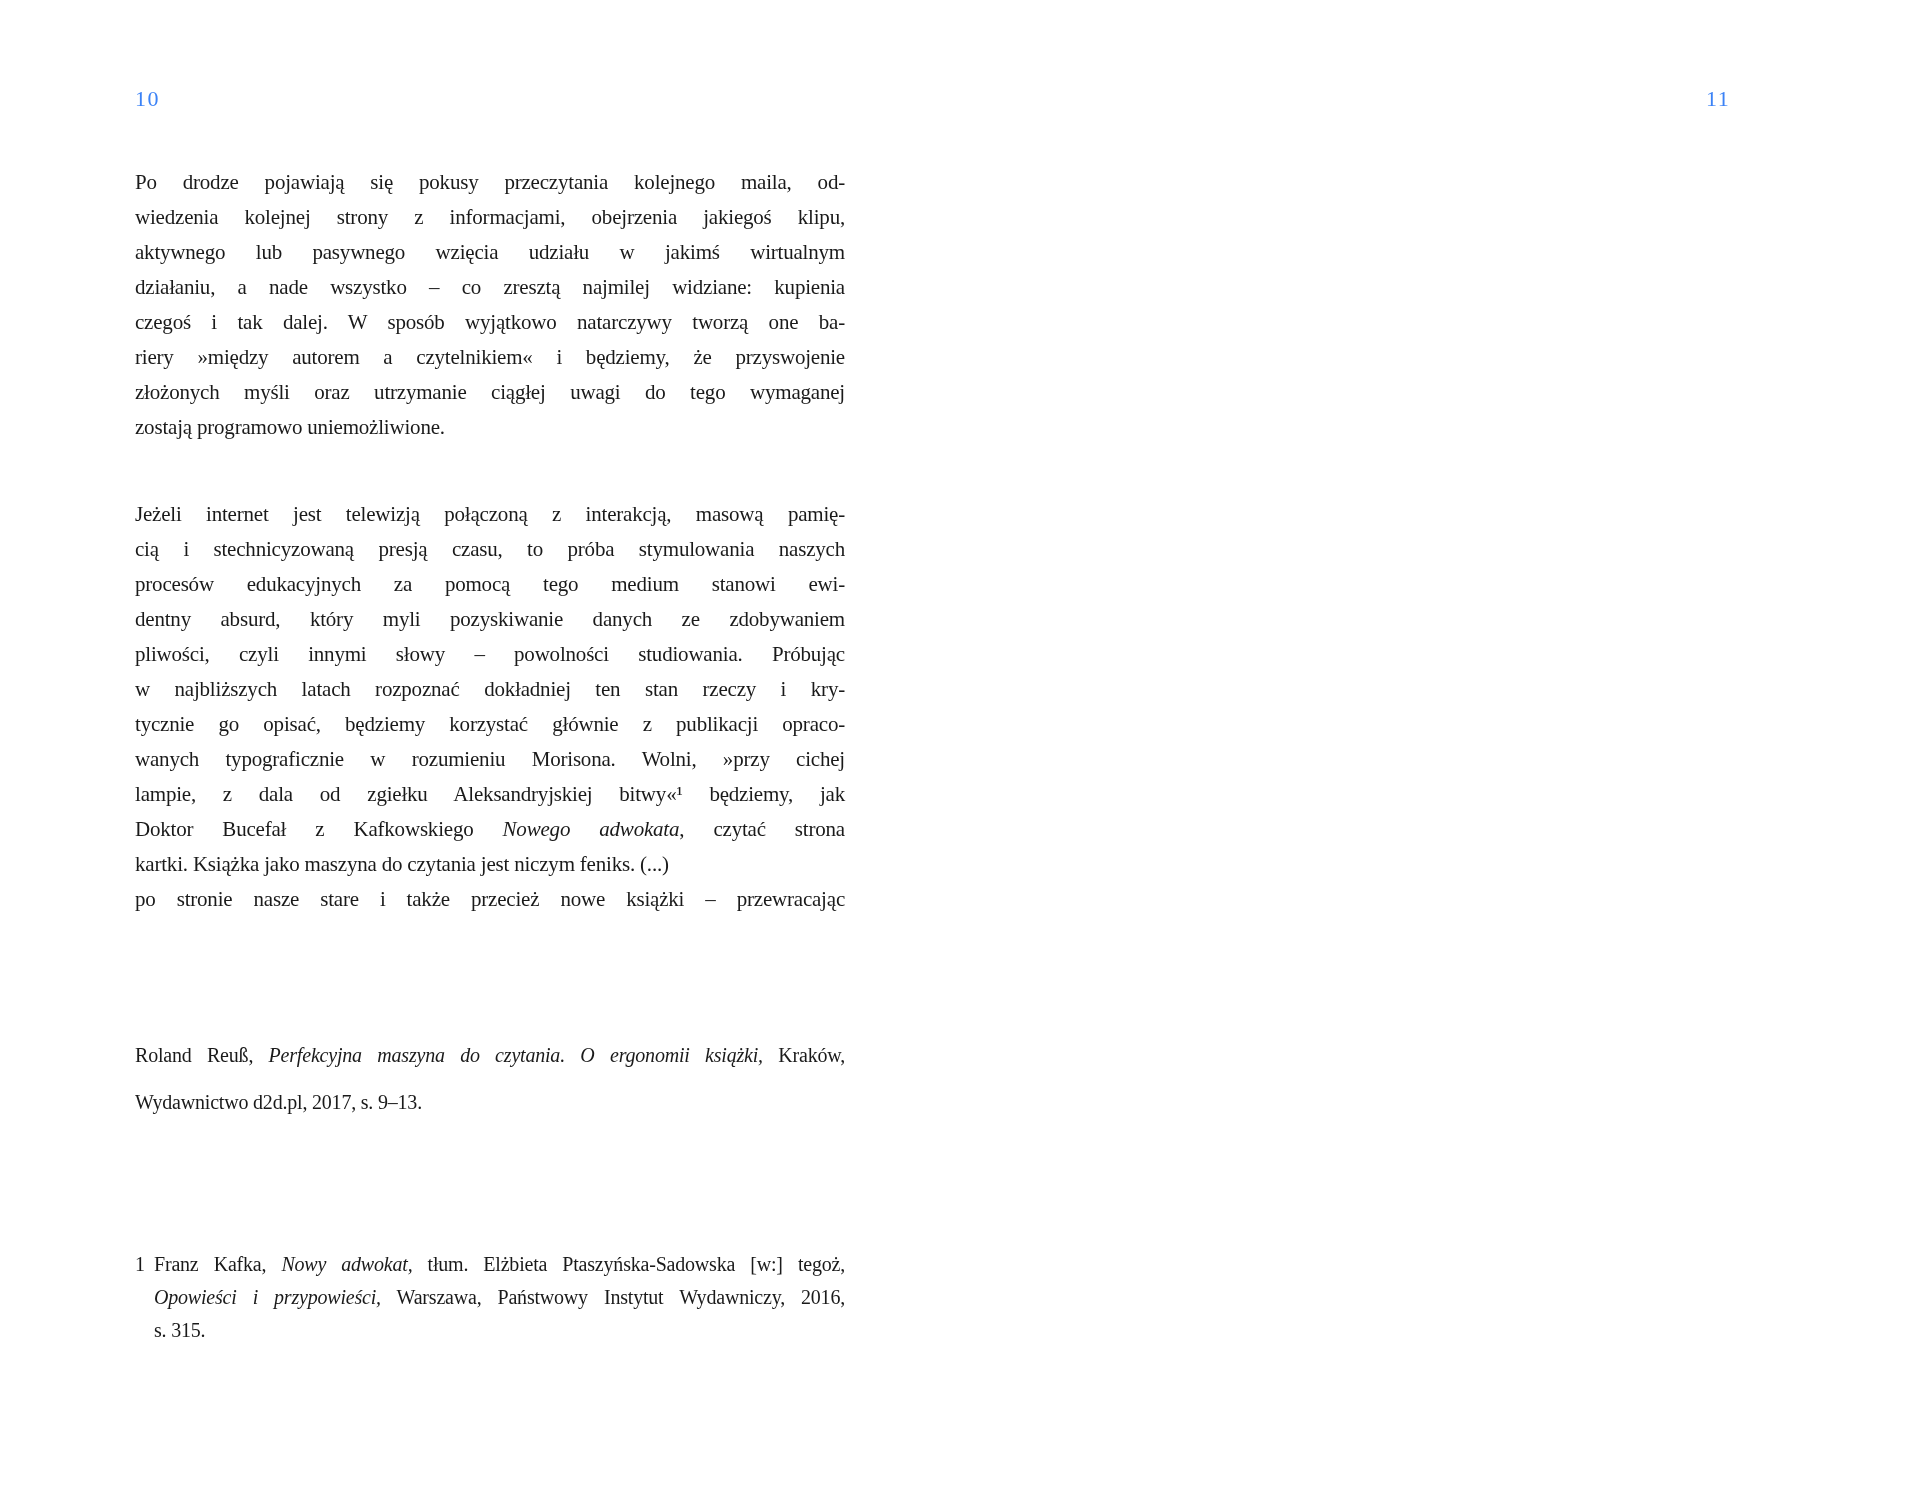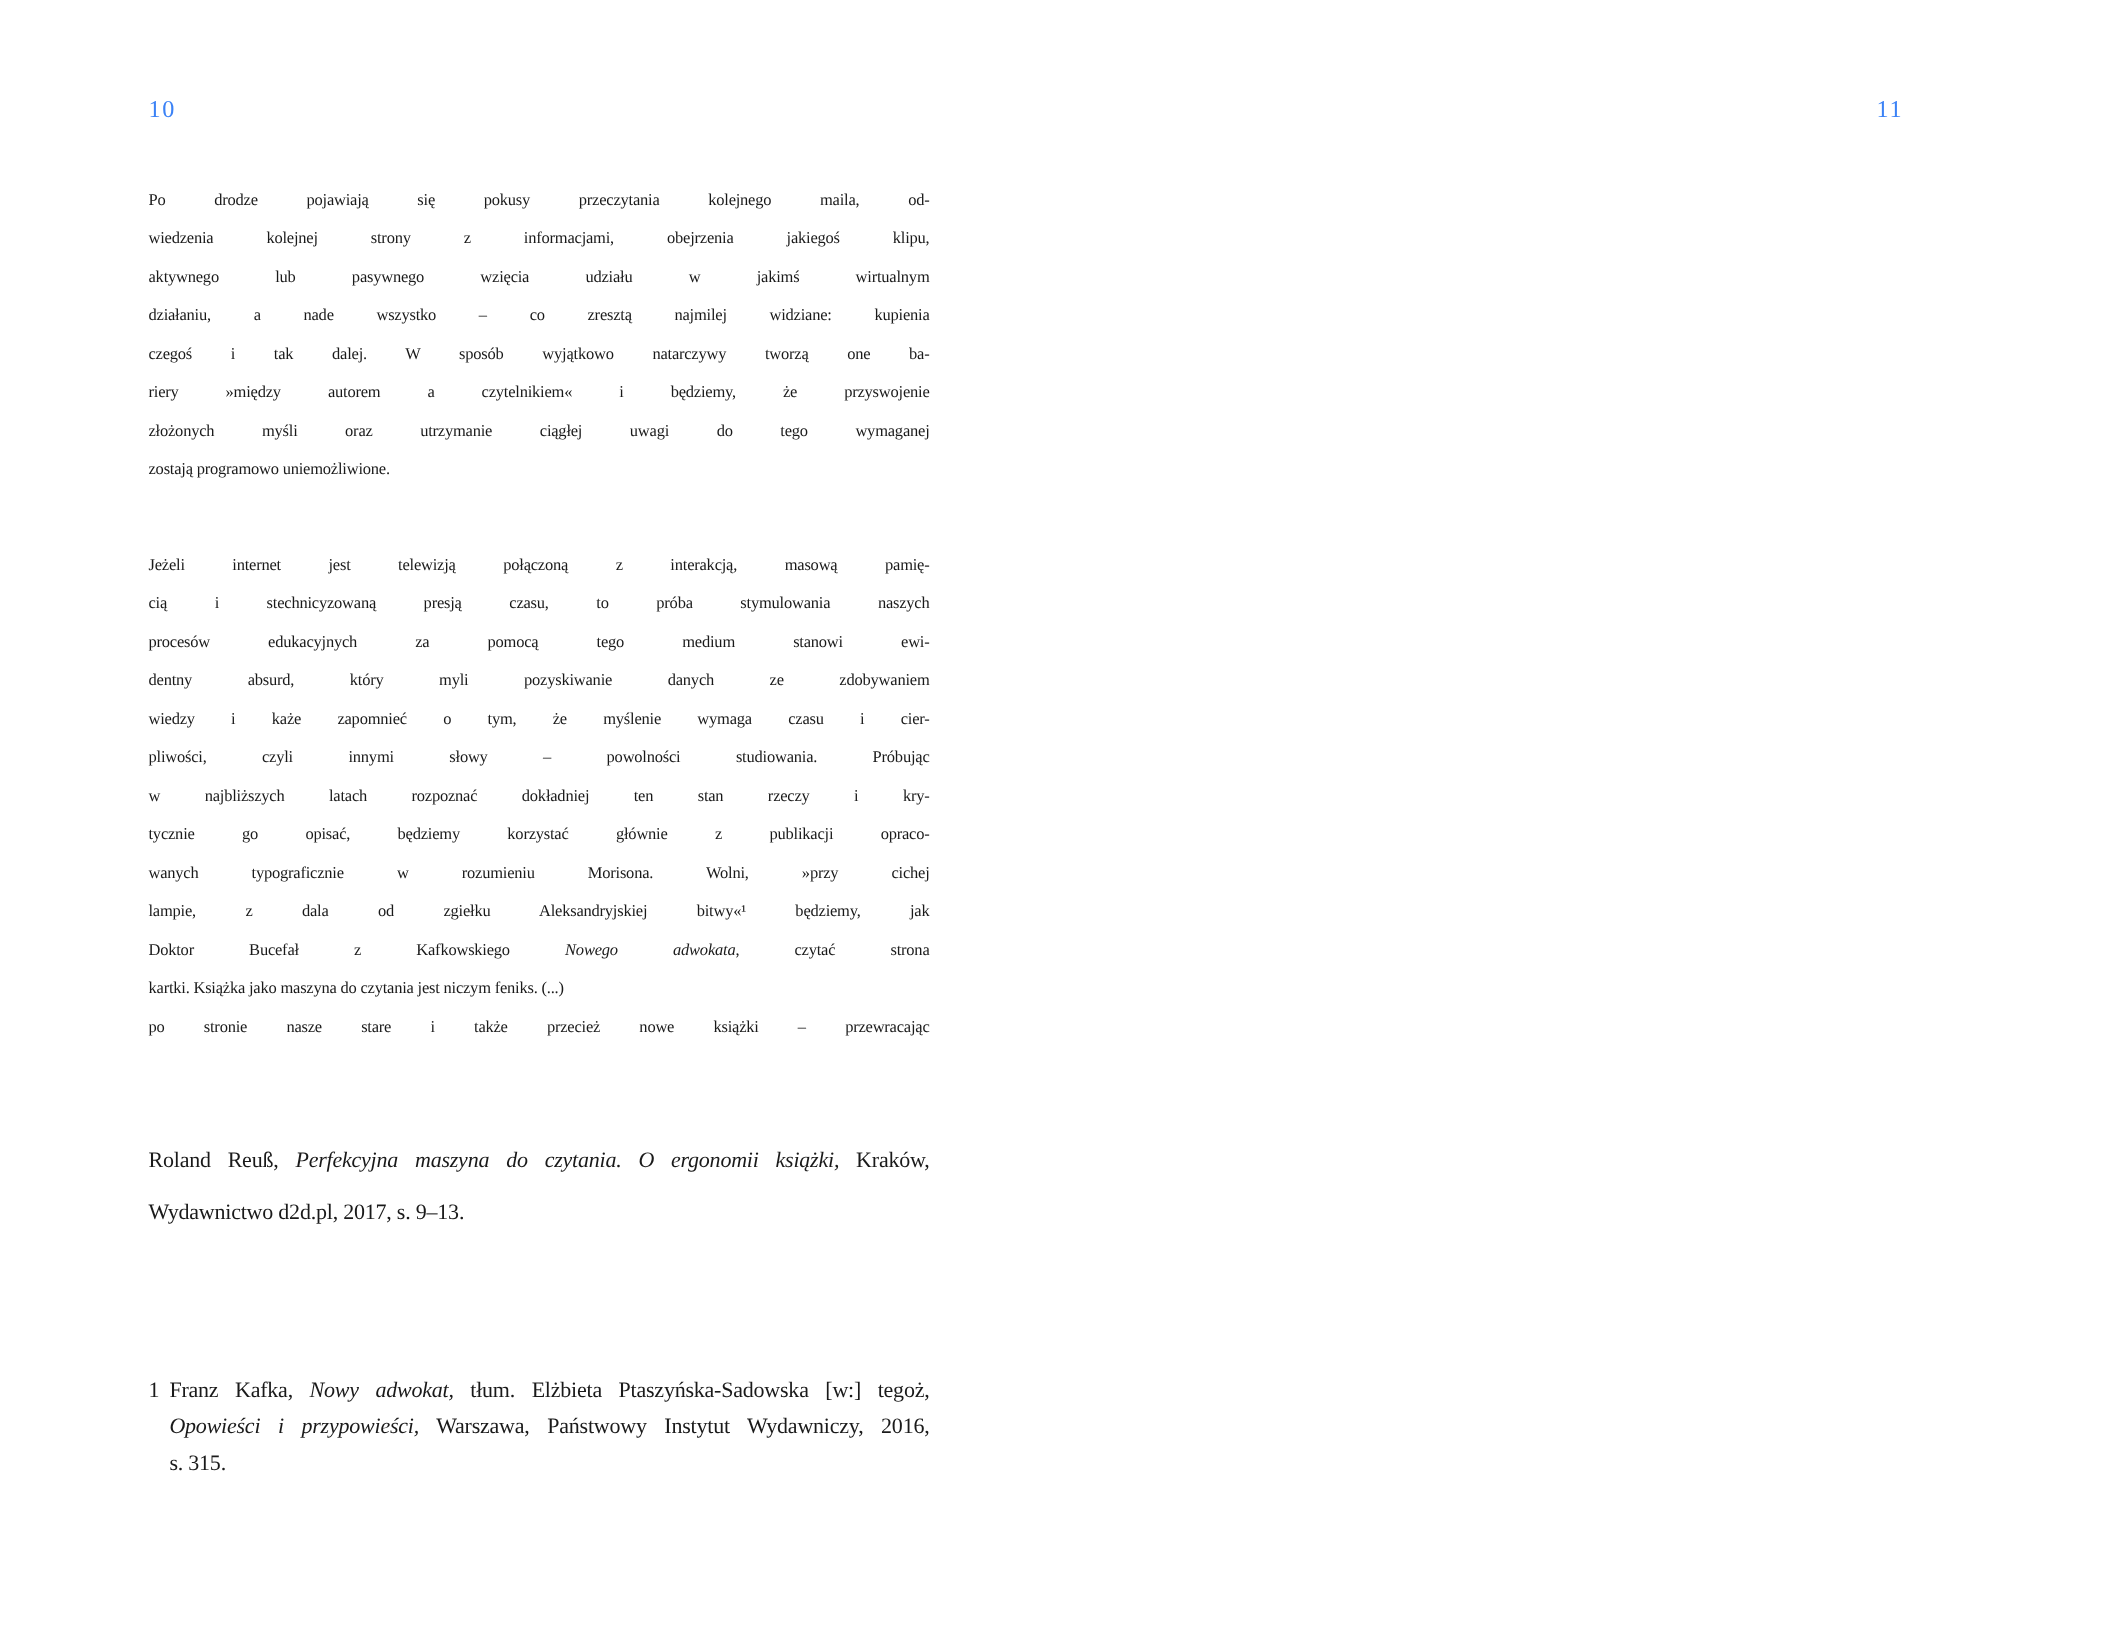--- a/index.html
+++ b/index.html
@@ -15,21 +15,21 @@
   }
   #page-num-left{left:135px;}
   #page-num-right{left:1706px;}
   .text-col{
     position:absolute;left:135px;width:710px;
   }
   #body-text{top:165px;}
   .para{margin:0;}
   .para + .para{margin-top:52px;}
   .line{
-    font-size:15px;line-height:35px;letter-spacing:-0.2px;
+    font-size:21px;line-height:35px;letter-spacing:-0.2px;
     text-align:justify;text-align-last:justify;
     position:relative;white-space:normal;
   }
   .line.last{text-align-last:left;}
   #citation{top:1024px;}
   #citation .line{font-size:20px;line-height:32px;margin-top:15px;}
   #footnote{top:1248px;padding-left:19px;box-sizing:border-box;}
   #footnote .line{font-size:20px;line-height:33px;}
   .fn-marker{position:absolute;left:-19px;top:0;}
   i{font-style:italic;}
@@ -49,21 +49,20 @@
     <div class="line">czegoś i tak dalej. W sposób wyjątkowo natarczywy tworzą one ba-</div>
     <div class="line">riery »między autorem a czytelnikiem« i będziemy, że przyswojenie</div>
     <div class="line">złożonych myśli oraz utrzymanie ciągłej uwagi do tego wymaganej</div>
     <div class="line last">zostają programowo uniemożliwione.</div>
   </div>
   <div class="para">
     <div class="line">Jeżeli internet jest telewizją połączoną z interakcją, masową pamię-</div>
     <div class="line">cią i stechnicyzowaną presją czasu, to próba stymulowania naszych</div>
     <div class="line">procesów edukacyjnych za pomocą tego medium stanowi ewi-</div>
     <div class="line">dentny absurd, który myli pozyskiwanie danych ze zdobywaniem</div>
-    <div class="line">wiedzy i każe zapomnieć o tym, że myślenie wymaga czasu i cier-</div>
     <div class="line">pliwości, czyli innymi słowy – powolności studiowania. Próbując</div>
     <div class="line">w najbliższych latach rozpoznać dokładniej ten stan rzeczy i kry-</div>
     <div class="line">tycznie go opisać, będziemy korzystać głównie z publikacji opraco-</div>
     <div class="line">wanych typograficznie w rozumieniu Morisona. Wolni, »przy cichej</div>
     <div class="line">lampie, z dala od zgiełku Aleksandryjskiej bitwy«¹ będziemy, jak</div>
     <div class="line"><span>Doktor Bucefał z Kafkowskiego </span><i>Nowego adwokata</i><span>, czytać strona</span></div>
     <div class="line last">kartki. Książka jako maszyna do czytania jest niczym feniks. (...)</div>
     <div class="line">po stronie nasze stare i także przecież nowe książki – przewracając</div>
   </div>
 </div>

